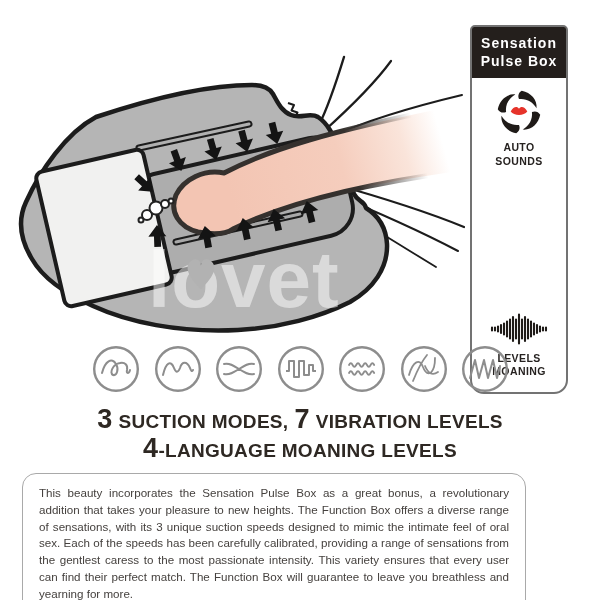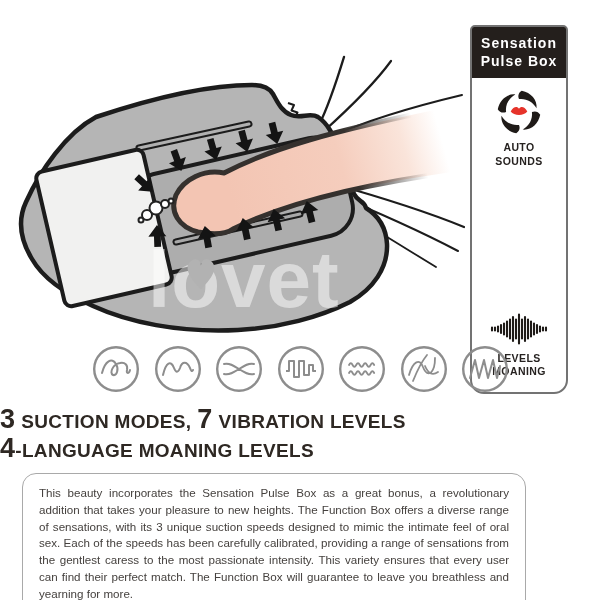--- a/index.html
+++ b/index.html
@@ -19,21 +19,21 @@
                   padding:10px 8px 13px;gap:47px;}
   .feature{text-align:center;}
   .feature svg{display:block;margin:0 auto;}
   .feature-label{font-size:10.5px;font-weight:bold;letter-spacing:.4px;color:#262220;line-height:1.3;margin-top:5px;}
 
   
   .modes-row{position:absolute;left:92px;top:345px;width:417px;display:flex;justify-content:space-between;}
   .mode{width:48px;height:48px;}
 
   
-  .headline{position:absolute;left:0;top:406px;width:600px;color:#2e2823;
+  .headline{position:absolute;left:0;top:406px;width:600px;text-align:center;color:#2e2823;
             font-weight:bold;letter-spacing:.3px;}
   .headline .line{font-size:19px;line-height:27px;}
   .headline .num{font-size:27px;}
   .headline .sp{display:inline-block;width:6px;}
 
   
   .description-box{position:absolute;left:22px;top:473px;width:504px;box-sizing:border-box;
                    border:1.5px solid #a9a9a9;border-radius:14px;padding:11px 16px 12px;
                    background:#fff;}
   .description-text{font-size:11.6px;line-height:16.8px;color:#45413e;text-align:justify;}

